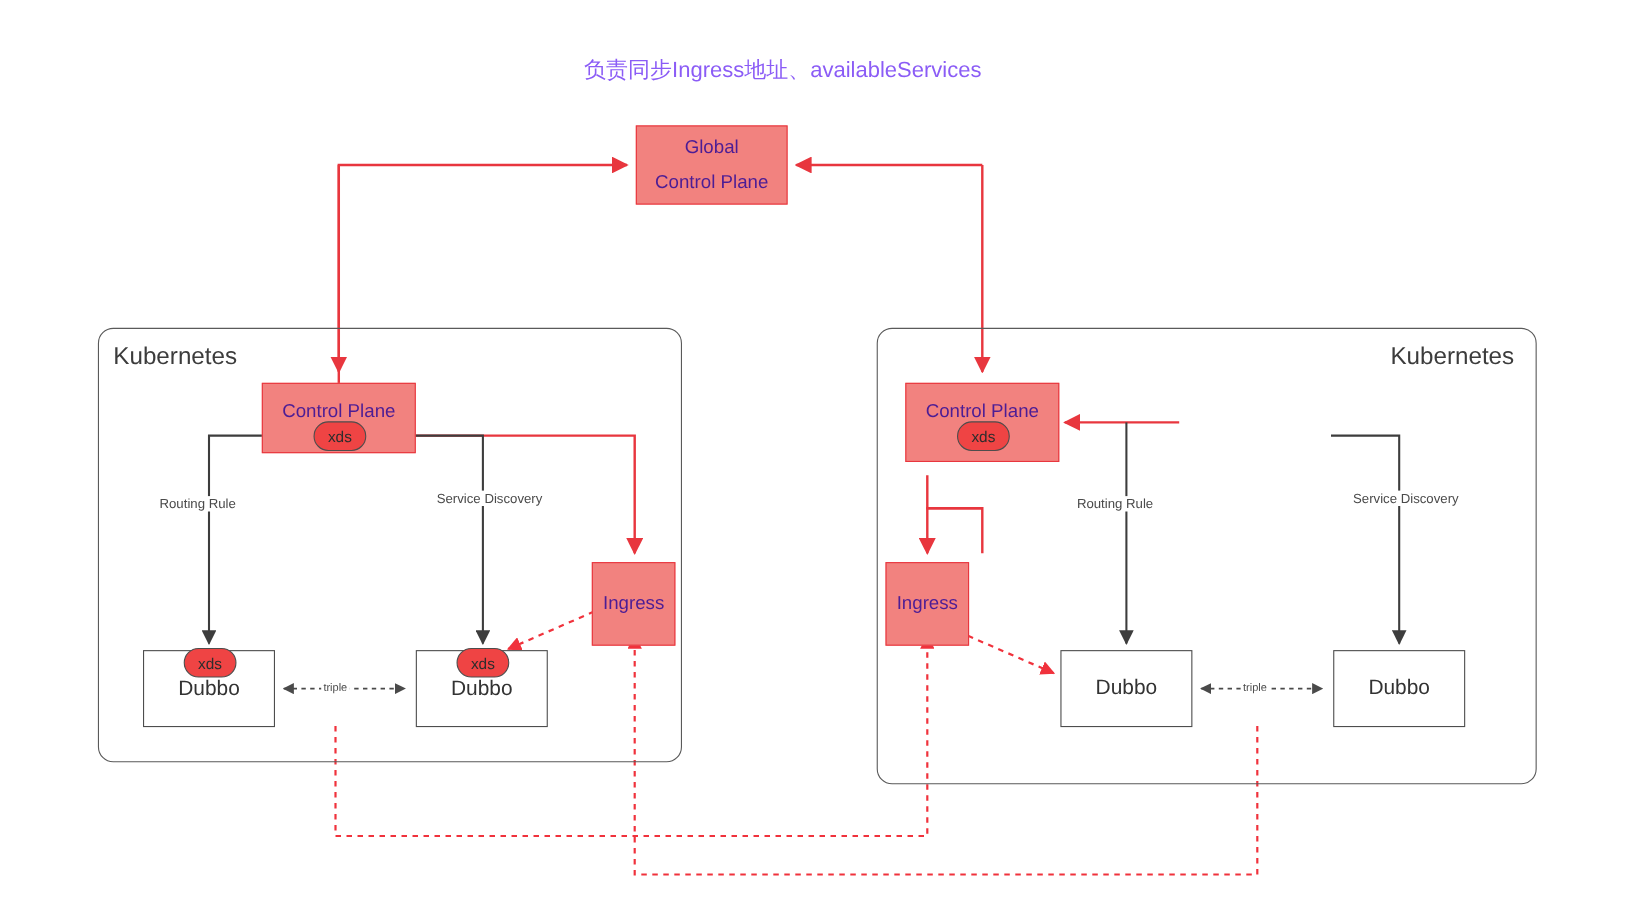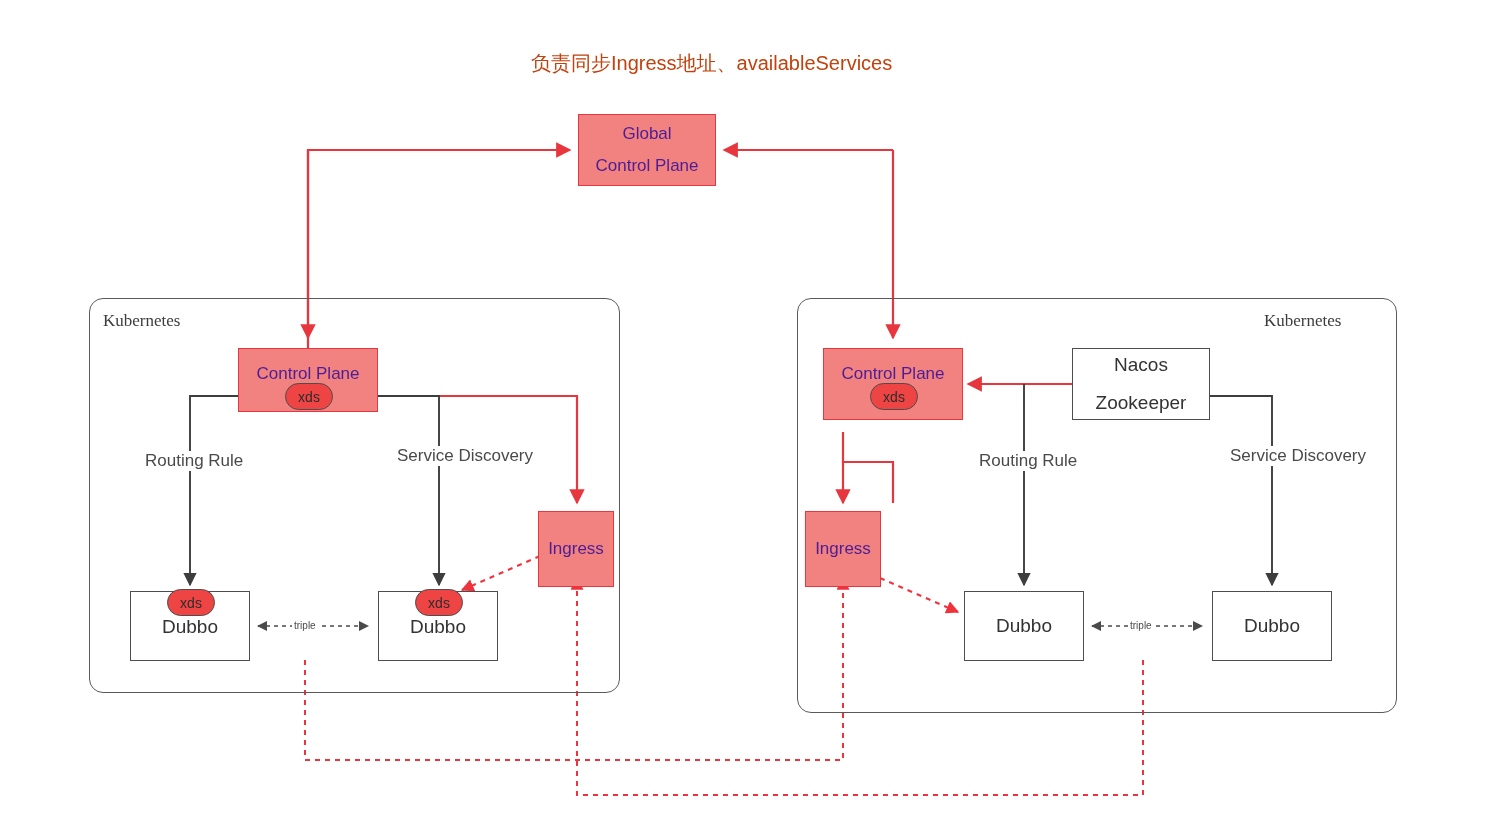--- a/index.html
+++ b/index.html
@@ -32,24 +32,23 @@
     box-sizing: border-box;
   }
   
   .cluster {
     border: 1.6px solid #5a5a5a;
     border-radius: 14px;
     background: transparent;
   }
   .cluster-label {
     position: absolute;
-    font-size: 17px;
+    font-size: 22px;
     color: #3c3c3c;
     white-space: nowrap;
-    font-family: Liberation Serif, serif;
   }
   
   .redbox {
     background: #F2827F;
     border: 1.7px solid #E8363E;
     color: #4c1d95;
     display: flex;
     flex-direction: column;
     align-items: center;
     justify-content: center;
@@ -84,33 +83,33 @@
     color: #2d2d2d;
     font-size: 14px;
     display: flex;
     align-items: center;
     justify-content: center;
     z-index: 40;
   }
   
   .edge-label {
     position: absolute;
-    font-size: 17px;
+    font-size: 12px;
     color: #4a4a4a;
     white-space: nowrap;
     background: #ffffff;
     padding: 0 2px;
     z-index: 30;
   }
   .edge-label.tiny { font-size: 10px; }
   
   .title {
     position: absolute;
     font-size: 20px;
-    color: #c2410c;
+    color: #8b5cf6;
     white-space: nowrap;
   }
 </style>
 </head>
 <body>
 
 <div id="stage">
 
   <svg id="wires" viewBox="0 0 1500 817" xmlns="http://www.w3.org/2000/svg">
     <defs>
@@ -201,24 +200,20 @@
   <div class="edge-label tiny" style="left:292px; top:620px;">triple</div>
 
   <div class="node cluster" style="left:797px; top:298px; width:600px; height:415px;"></div>
   <div class="cluster-label" style="left:1264px; top:311px;">Kubernetes</div>
 
   <div class="node redbox" style="left:823px; top:348px; width:140px; height:72px; justify-content:flex-start; padding-top:9px;">
     <span class="ln">Control Plane</span>
   </div>
   <div class="pill" style="left:870px; top:383px; width:46px; height:25px;">xds</div>
 
-  <div class="node whitebox" style="left:1072px; top:348px; width:138px; height:72px;">
-    <span class="ln">Nacos</span>
-    <span class="ln">Zookeeper</span>
-  </div>
 
   <div class="node redbox" style="left:805px; top:511px; width:76px; height:76px;">
     <span class="ln">Ingress</span>
   </div>
 
   <div class="node whitebox" style="left:964px; top:591px; width:120px; height:70px;">
     <span class="ln">Dubbo</span>
   </div>
 
   <div class="node whitebox" style="left:1212px; top:591px; width:120px; height:70px;">

